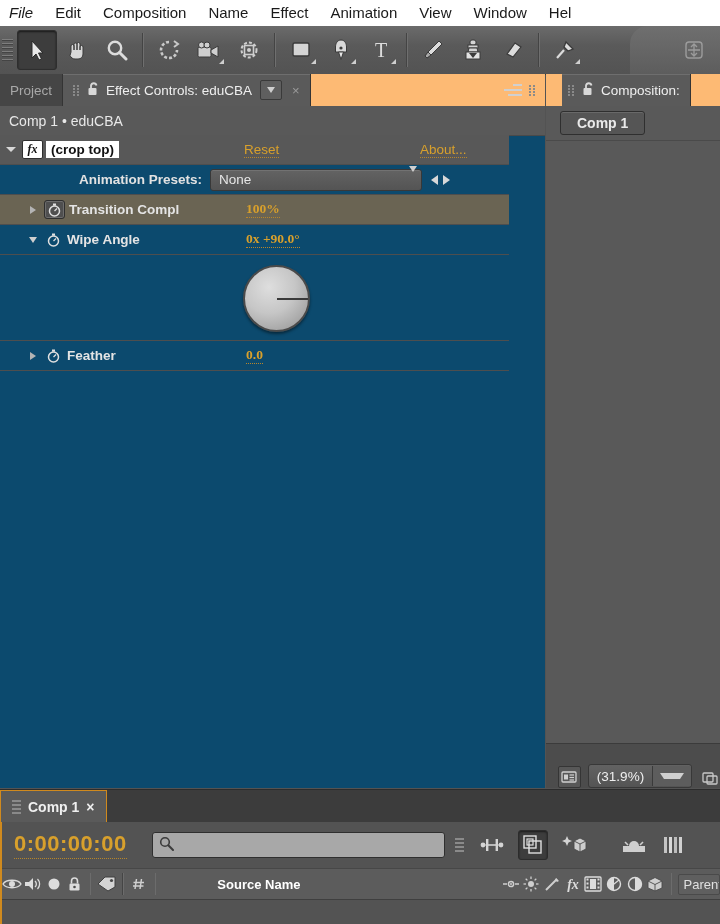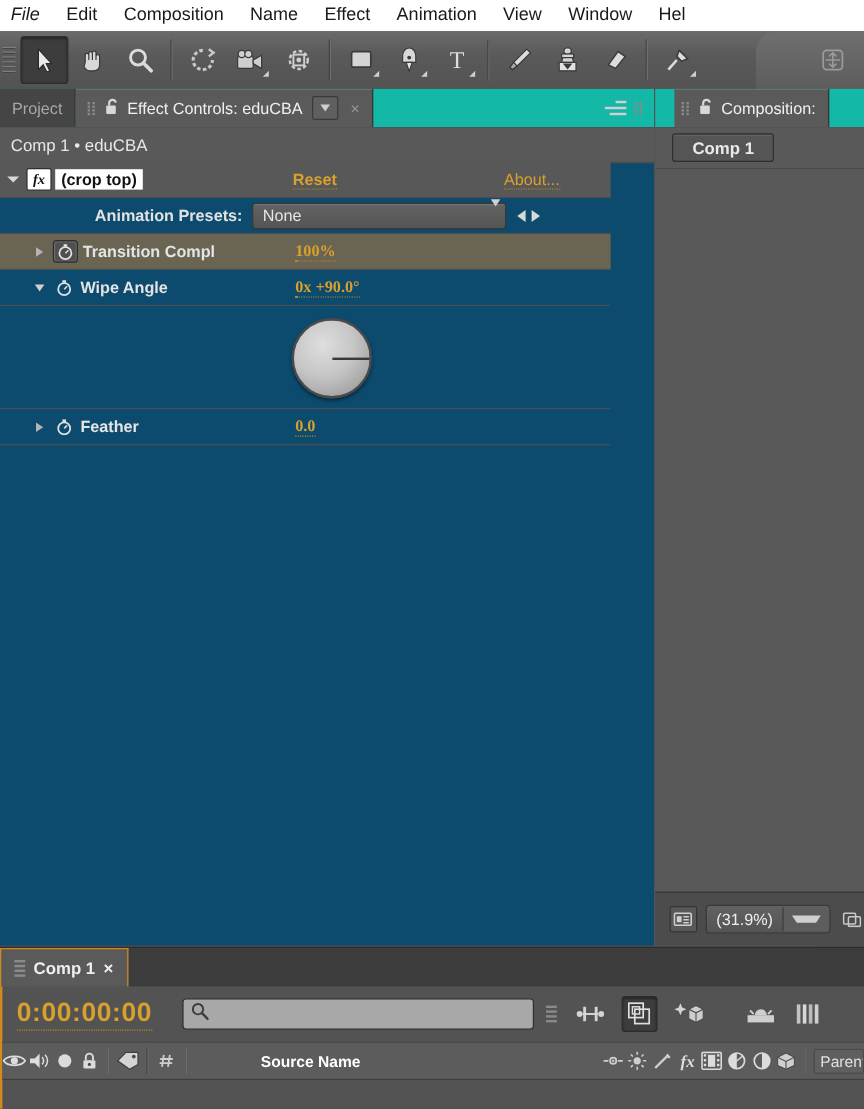--- a/index.html
+++ b/index.html
@@ -57,21 +57,21 @@
   .toolbar-right{
     margin-left:auto;width:90px;height:48px;
     background:linear-gradient(#6f6f6f,#5d5d5d);
     display:flex;align-items:center;justify-content:flex-end;
     border-top-left-radius:18px;
   }
 
   
   .tabstrip{
     position:absolute;height:32px;
-    background:#14b8a6;
+    background:#fdba74;
     display:flex;align-items:stretch;
     border-bottom:1px solid #2d2d2d;
   }
   #ec-tabstrip{left:0;top:74px;width:545px;}
   #comp-tabstrip{left:546px;top:74px;width:174px;}
 
   .tab{
     display:flex;align-items:center;gap:6px;
     padding:0 10px;font-size:13.5px;color:#c8c8c8;
     background:#4b4b4b;
@@ -136,21 +136,21 @@
     font-family:"Liberation Serif",serif;flex:0 0 19px;
   }
   .fxname{
     background:#ffffff;color:#111;font-weight:bold;font-size:13.5px;
     padding:1px 5px;margin-left:3px;white-space:nowrap;
   }
   .reset,.about{
     color:#d8a02c;font-size:13.5px;
     border-bottom:1px dotted #b8862a;cursor:default;
   }
-  .reset{position:absolute;left:244px;font-weight:bold;}
+  .reset{position:absolute;left:244px;}
   .about{position:absolute;left:420px;}
 
   .ap-label{
     margin-left:79px;font-size:13.5px;color:#e2e2e2;font-weight:bold;white-space:nowrap;
   }
   .ap-select{
     margin-left:8px;width:198px;height:20px;
     background:linear-gradient(#636363,#545454);
     border:1px solid #383838;border-radius:3px;
     display:flex;align-items:center;justify-content:space-between;
@@ -219,21 +219,21 @@
     background:#555;border:1px solid #2f2f2f;border-radius:3px;
     padding:3px 16px;color:#eaeaea;font-size:14px;font-weight:bold;
     box-shadow:inset 0 1px 0 rgba(255,255,255,.12);
   }
   .comp-canvas{
     position:absolute;left:0;top:35px;right:0;bottom:44px;background:#595959;
   }
   .comp-footer{
     position:absolute;left:0;right:0;bottom:0;height:44px;
     background:#4c4c4c;border-top:1px solid #3b3b3b;
-    display:flex;align-items:center;gap:7px;padding-left:12px;
+    display:flex;align-items:flex-end;gap:7px;padding-left:12px;
   }
   .fbtn{
     width:24px;height:20px;border:1px solid #353535;border-radius:2px;background:#585858;
     display:flex;align-items:center;justify-content:center;
   }
   .zoomsel{
     display:flex;align-items:center;background:linear-gradient(#626262,#545454);
     border:1px solid #383838;border-radius:3px;height:22px;
   }
   .zoomsel span{padding:0 8px;color:#eee;font-size:13.5px;}

